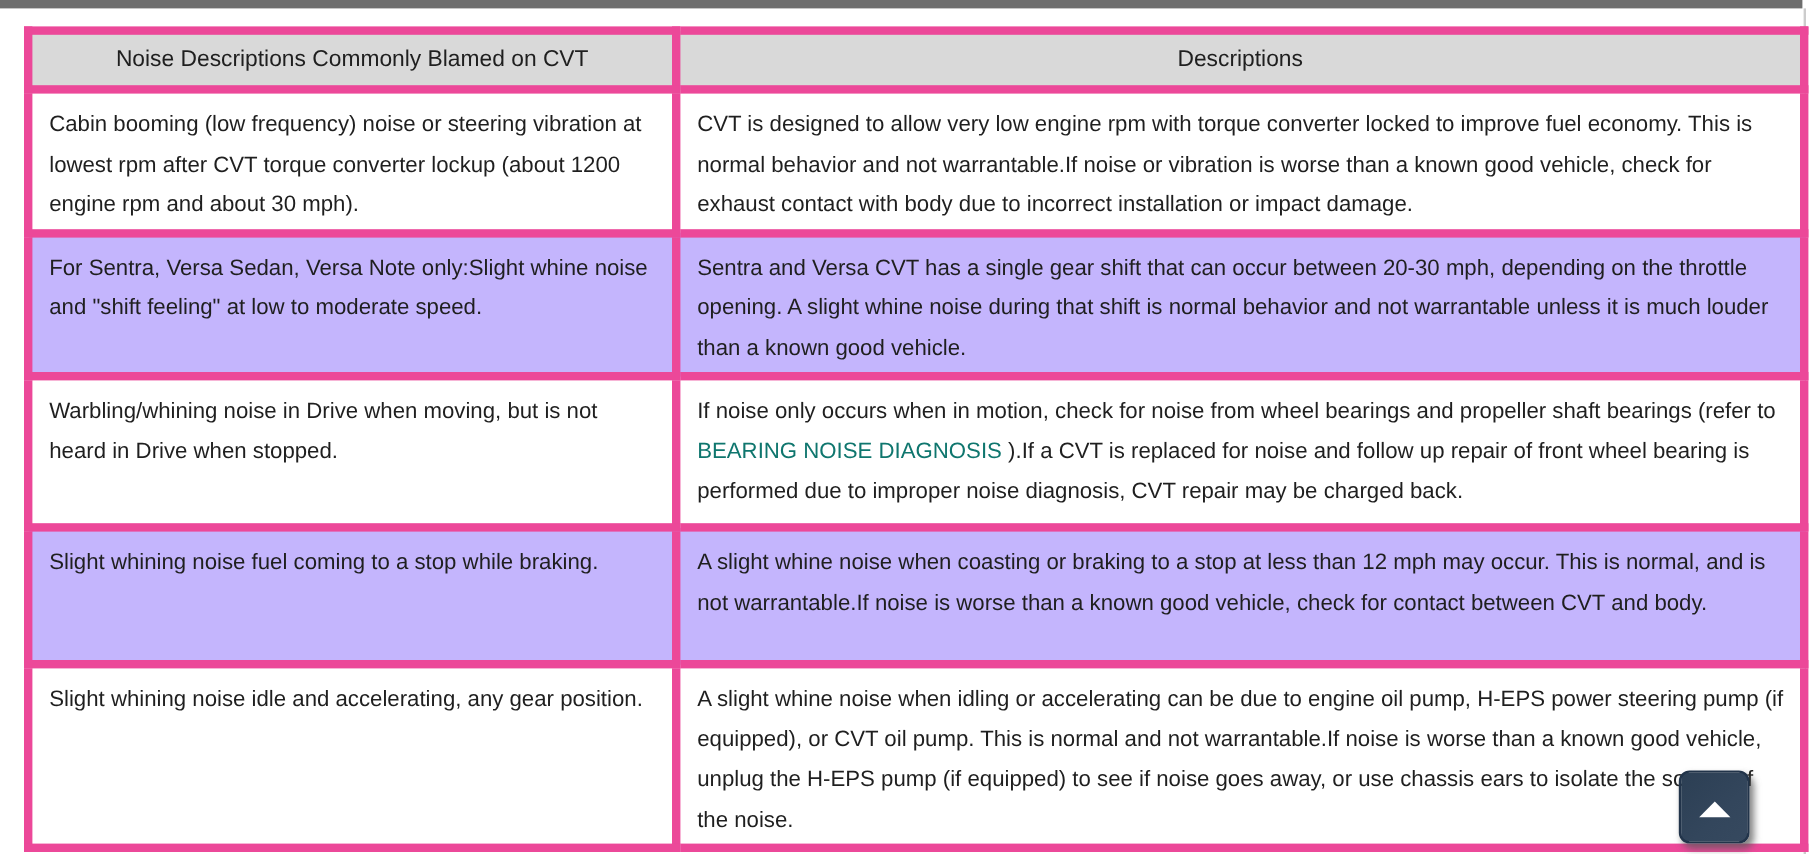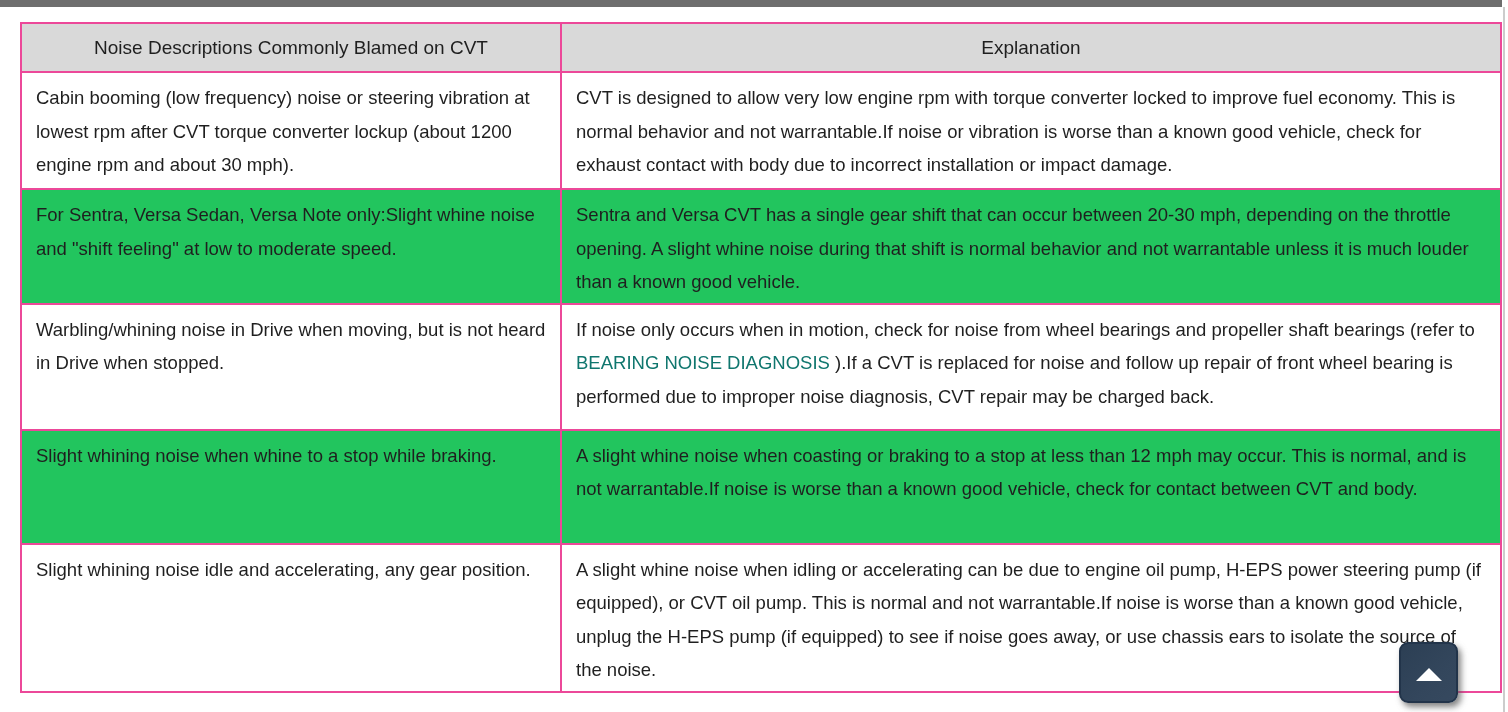--- a/index.html
+++ b/index.html
@@ -23,39 +23,39 @@
     background: #cccccc;
   }
   table.noise-table {
     position: absolute;
     left: 20px; top: 22px;
     width: 1480px;
     border-collapse: collapse;
     table-layout: fixed;
   }
   .noise-table th, .noise-table td {
-    border: 2px solid #ec4899;
+    border: 7px solid #ec4899;
     color: #1f1f1f;
   }
   .noise-table th {
     background: #d9d9d9;
     height: 49px;
     font-weight: normal;
     font-size: 19px;
     text-align: center;
     vertical-align: middle;
   }
   .noise-table td {
     vertical-align: top;
     font-size: 18.5px;
     line-height: 33.5px;
     padding: 8px 14px 4px 14px;
     background: #ffffff;
   }
-  .noise-table tr.alt td { background: #22c55e; }
+  .noise-table tr.alt td { background: #c4b5fd; }
   .noise-table tr.r1 td { height: 117px; }
   .noise-table tr.r2 td { height: 113px; }
   .noise-table tr.r3 td { height: 126px; margin-left: 40px; }
   .noise-table tr.r4 td { height: 114px; }
   .noise-table tr.r5 td { height: 142px; }
   a.doc-link {
     color: #0f766e;
     text-decoration: none;
     cursor: pointer;
   }
@@ -88,38 +88,38 @@
 <div class="right-edge-line"></div>
 
 <table class="noise-table">
   <colgroup>
     <col style="width:540px">
     <col style="width:940px">
   </colgroup>
   <thead>
     <tr>
       <th>Noise Descriptions Commonly Blamed on CVT</th>
-      <th>Explanation</th>
+      <th>Descriptions</th>
     </tr>
   </thead>
   <tbody>
     <tr class="r1">
       <td>Cabin booming (low frequency) noise or steering vibration at lowest rpm after CVT torque converter lockup (about 1200 engine rpm and about 30 mph).</td>
       <td>CVT is designed to allow very low engine rpm with torque converter locked to improve fuel economy. This is normal behavior and not warrantable.If noise or vibration is worse than a known good vehicle, check for exhaust contact with body due to incorrect installation or impact damage.</td>
     </tr>
     <tr class="r2 alt">
       <td>For Sentra, Versa Sedan, Versa Note only:Slight whine noise and "shift feeling" at low to moderate speed.</td>
       <td>Sentra and Versa CVT has a single gear shift that can occur between 20-30 mph, depending on the throttle opening. A slight whine noise during that shift is normal behavior and not warrantable unless it is much louder than a known good vehicle.</td>
     </tr>
     <tr class="r3">
       <td>Warbling/whining noise in Drive when moving, but is not heard in Drive when stopped.</td>
       <td><span>If noise only occurs when in motion, check for noise from wheel bearings and propeller shaft bearings (refer to </span><a class="doc-link">BEARING NOISE DIAGNOSIS</a><span> ).If a CVT is replaced for noise and follow up repair of front wheel bearing is performed due to improper noise diagnosis, CVT repair may be charged back.</span></td>
     </tr>
     <tr class="r4 alt">
-      <td>Slight whining noise when whine to a stop while braking.</td>
+      <td>Slight whining noise fuel coming to a stop while braking.</td>
       <td>A slight whine noise when coasting or braking to a stop at less than 12 mph may occur. This is normal, and is not warrantable.If noise is worse than a known good vehicle, check for contact between CVT and body.</td>
     </tr>
     <tr class="r5">
       <td>Slight whining noise idle and accelerating, any gear position.</td>
       <td>A slight whine noise when idling or accelerating can be due to engine oil pump, H-EPS power steering pump (if equipped), or CVT oil pump. This is normal and not warrantable.If noise is worse than a known good vehicle, unplug the H-EPS pump (if equipped) to see if noise goes away, or use chassis ears to isolate the source of the noise.</td>
     </tr>
   </tbody>
 </table>
 
 <div class="scroll-top-btn">

